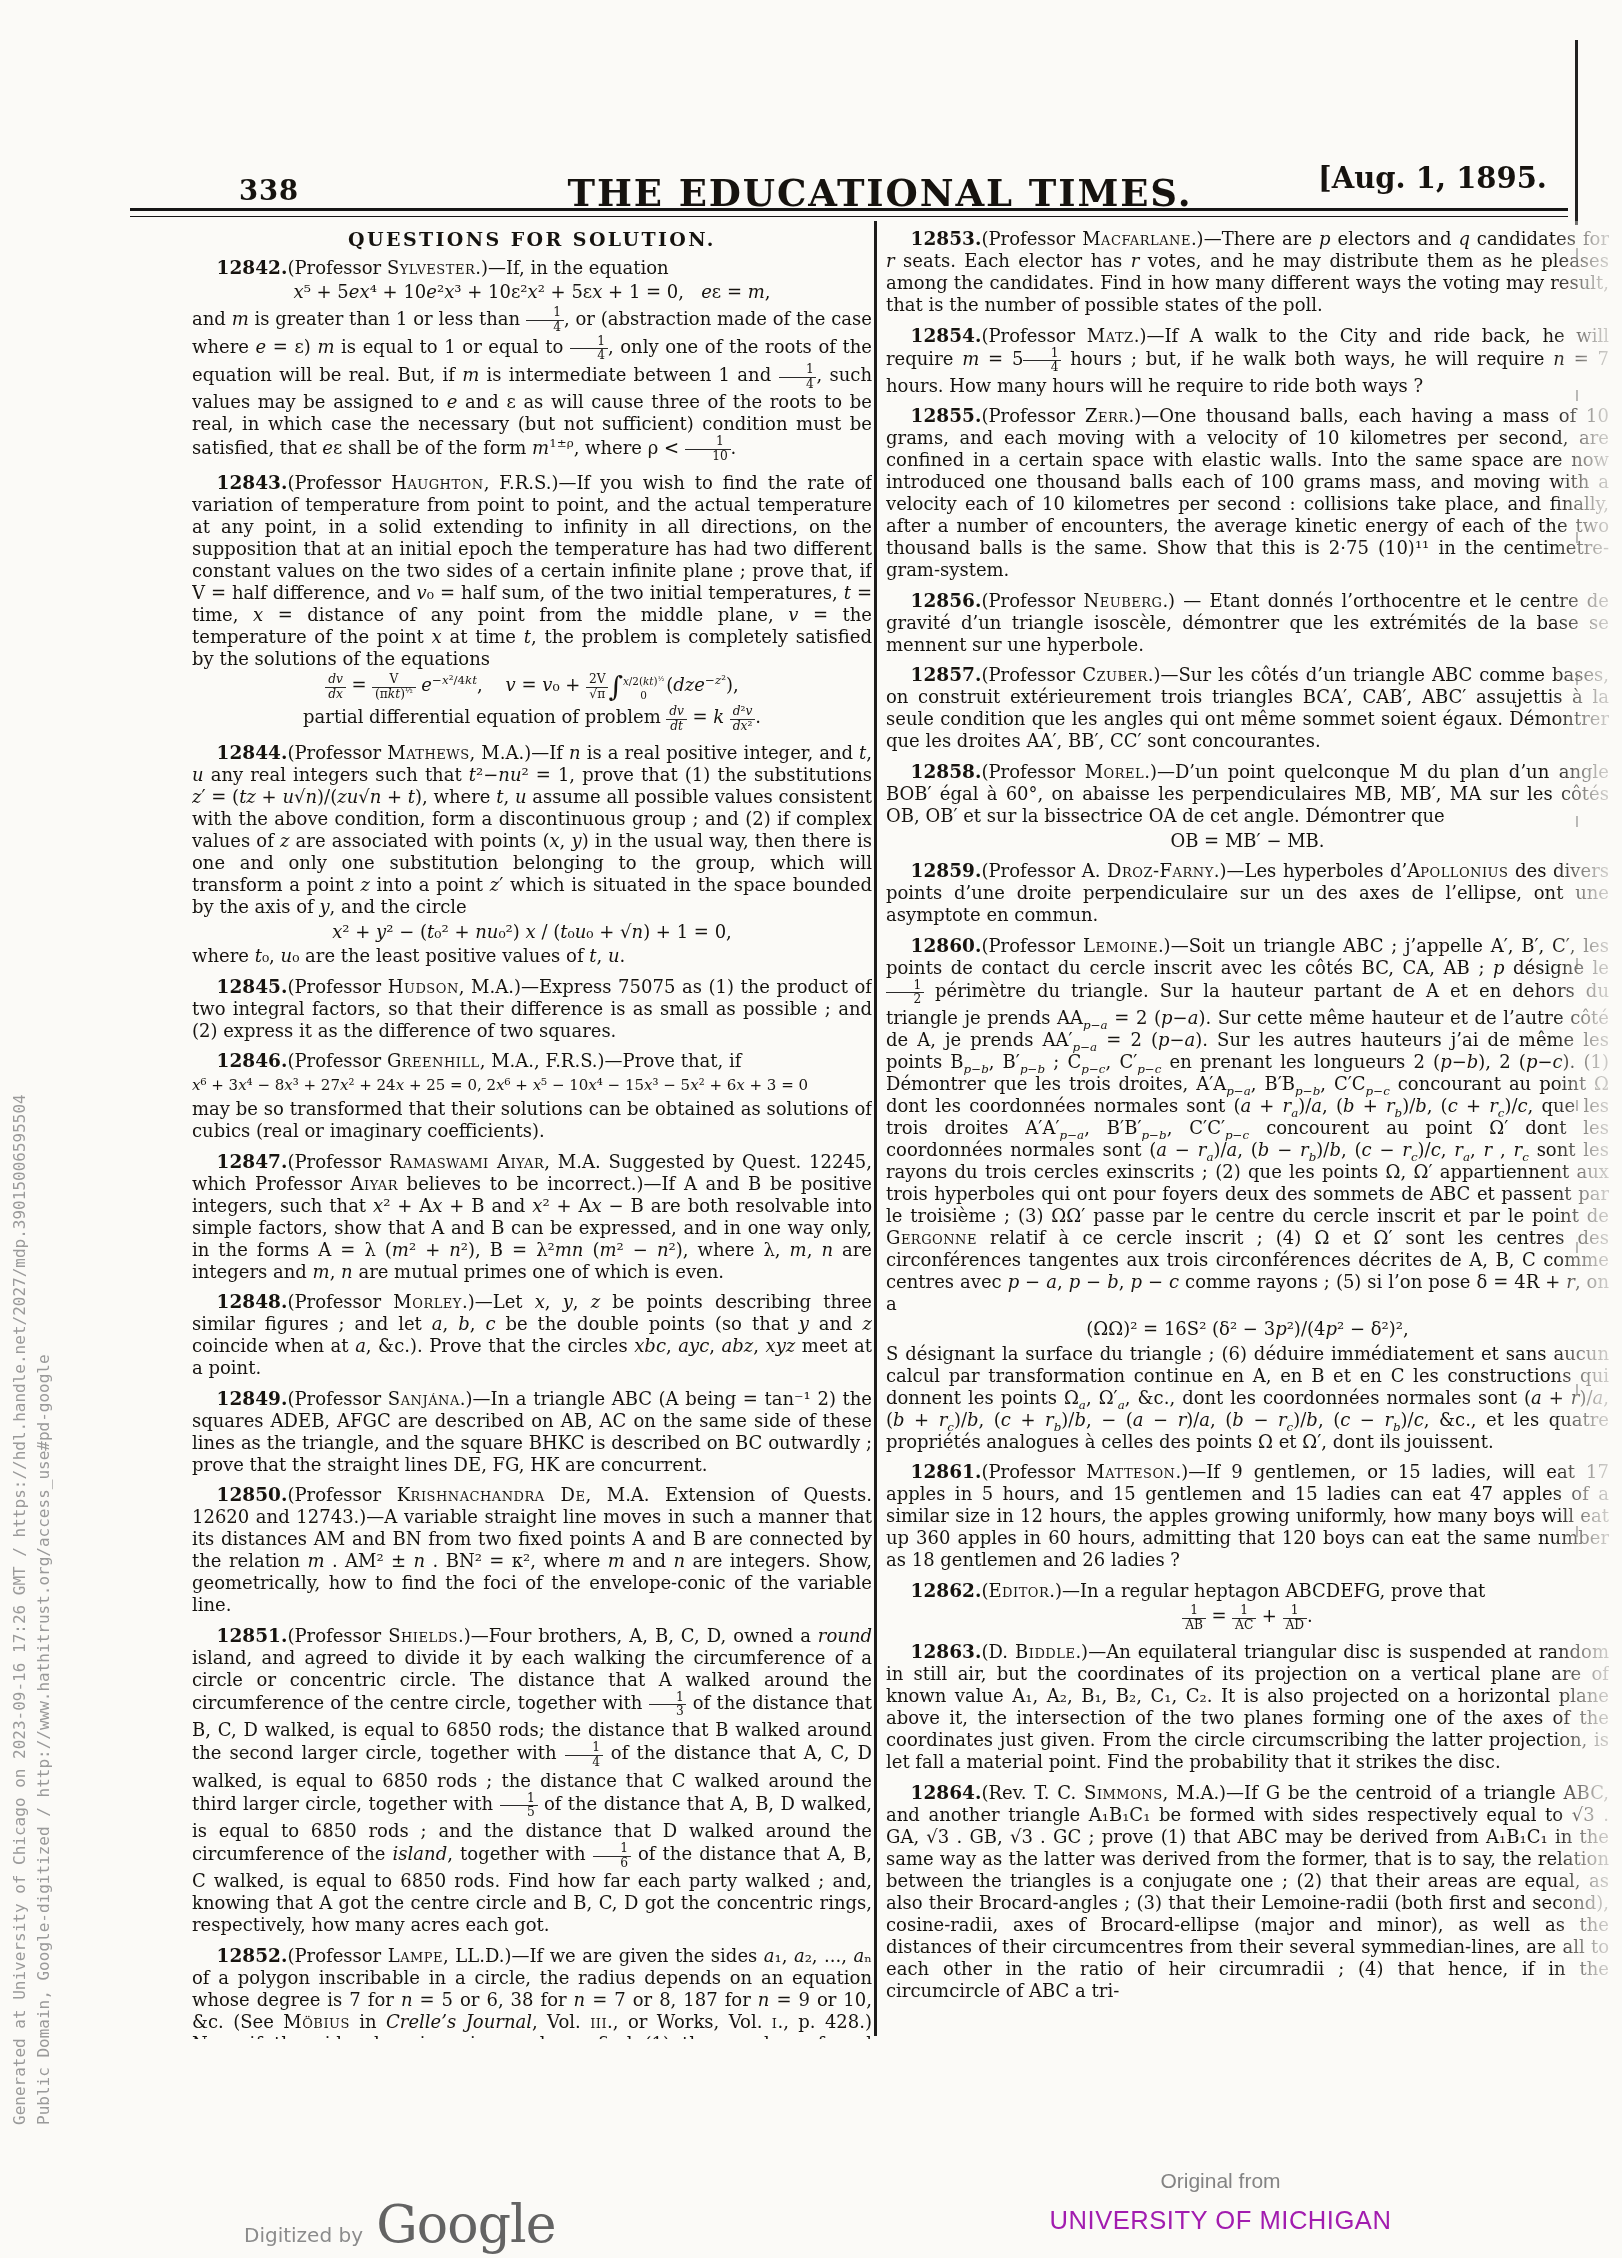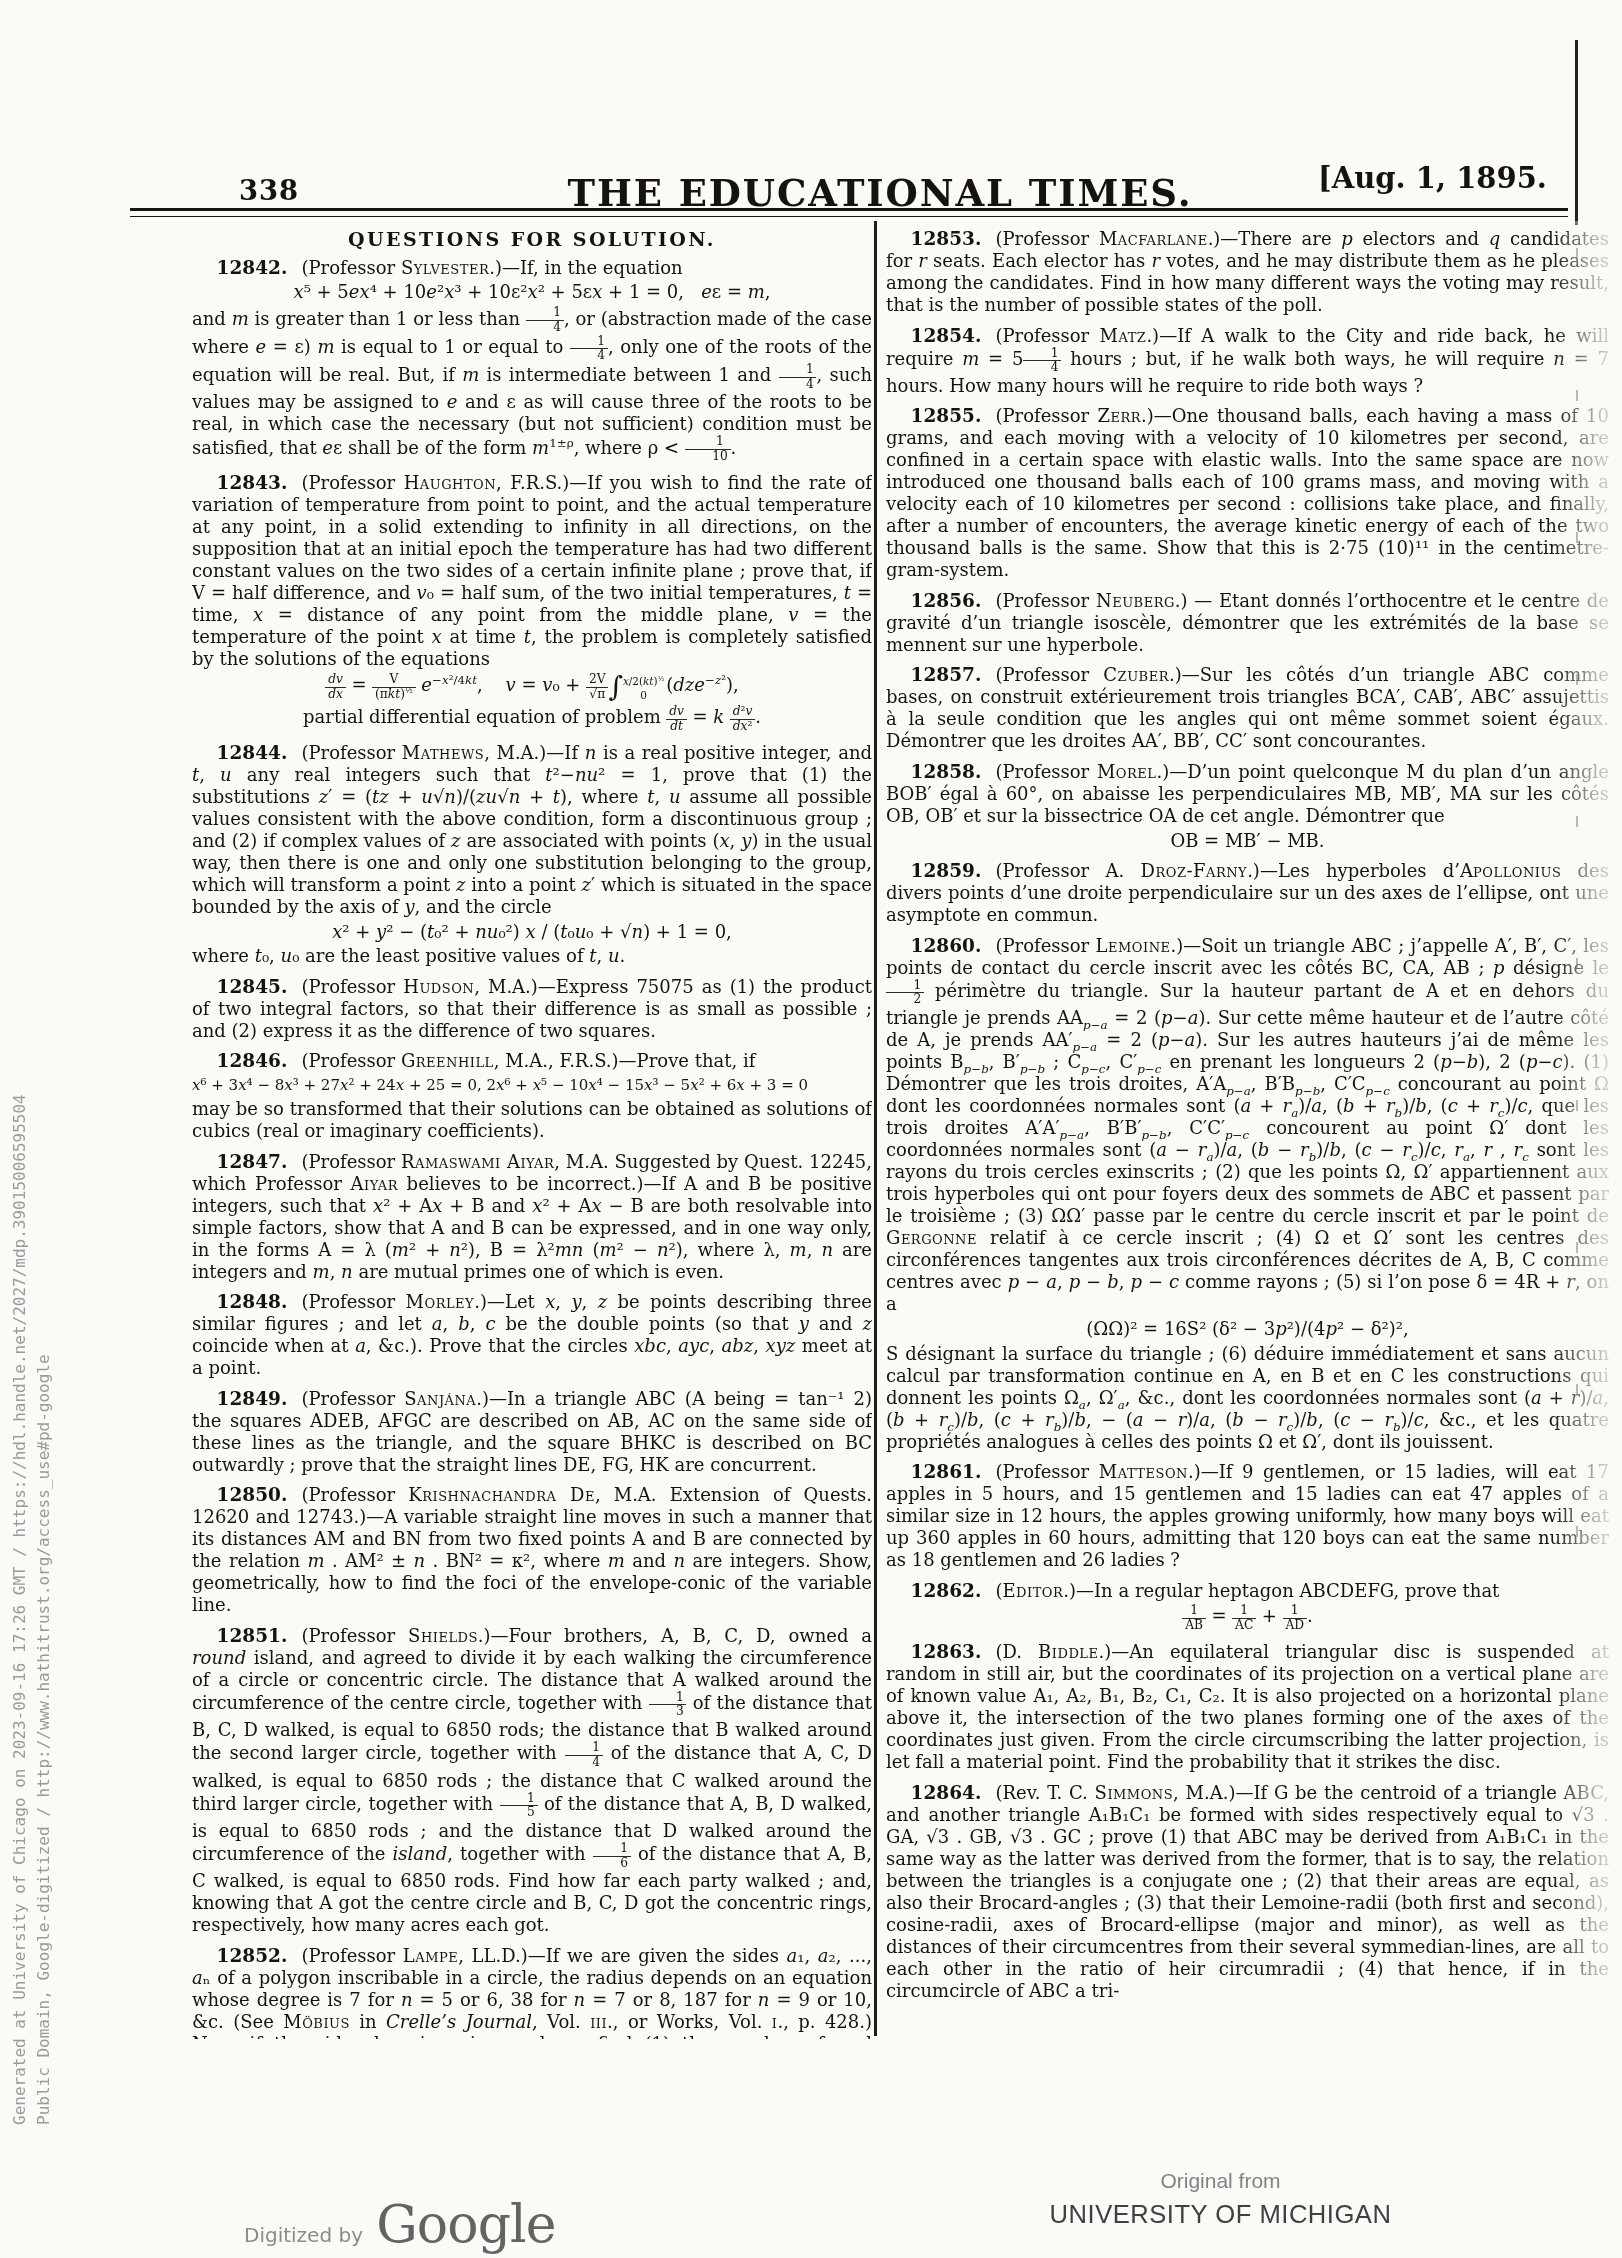--- a/index.html
+++ b/index.html
@@ -24,39 +24,39 @@
   #col-right{left:886px;width:723px;}
   .col-divider{position:absolute;left:874px;top:221px;width:2.8px;height:1815px;background:#1d1c1b;}
   .edge-line-solid{position:absolute;left:1575px;top:40px;width:2.8px;height:185px;background:#222;}
   .edge-line-dashes{position:absolute;left:1576px;top:248px;width:1.9px;height:1306px;opacity:.65;
       background:repeating-linear-gradient(to bottom,#555 0 11.4px,transparent 11.4px 142px);}
   .right-fade{position:absolute;left:1552px;top:221px;width:71px;height:1815px;pointer-events:none;
       background:linear-gradient(to right,rgba(251,250,247,0) 0%,rgba(251,250,247,.72) 65%,rgba(251,250,247,.92) 100%);}
   
   .qheading{text-align:center;font-weight:bold;font-size:19px;letter-spacing:2.4px;margin:0 0 6.6px 0;}
   .prob{margin:0 0 8.5px 0;text-indent:24.6px;}
-  .pnum{font-weight:bold;margin-right:14px;font-size:18.5px;}
+  .pnum{font-weight:bold;font-size:18.5px;}
   .sc{font-variant:small-caps;letter-spacing:0.5px;}
   sup,sub{font-size:.66em;line-height:0;}
   .deq{display:block;text-align:center;text-indent:0;margin:2.8px 0;}
   .eql{display:block;text-indent:0;margin:1.9px 0;font-size:15px;white-space:nowrap;overflow:hidden;}
   .frac{display:inline-block;vertical-align:-0.52em;text-align:center;font-size:.68em;line-height:1.12;}
   .frac .ft{display:block;padding:0 2.8px;border-bottom:1.3px solid #2a2a2a;}
   .frac .fb{display:block;padding:0 2.8px;}
   .int{font-size:1.55em;vertical-align:-0.18em;}
   .lims{display:inline-block;vertical-align:-0.75em;font-size:.58em;line-height:1.35;text-align:center;margin-right:1.9px;}
   .lims span{display:block;}
   
   .foot-google{position:absolute;left:244px;top:2194px;display:flex;align-items:baseline;gap:13.2px;}
   .digitized{font-family:"DejaVu Sans",sans-serif;font-size:20px;color:#8b8b8b;}
   .glogo{font-family:"DejaVu Serif",serif;font-size:52px;color:#636363;letter-spacing:-0.9px;}
   .foot-orig{position:absolute;left:1022px;top:2169px;width:397px;text-align:center;
              font-family:Liberation Sans, sans-serif;}
   .orig-from{font-size:21px;color:#838383;}
-  .institution{font-size:25.6px;color:#404040;margin-top:7px;letter-spacing:0.5px;}
+  .institution{font-size:25.6px;color:#a21caf;margin-top:13px;letter-spacing:0.5px;}
 </style>
 </head>
 <body>
 
 <div class="page">
 
   <div class="side-line" id="side1">Generated at University of Chicago on 2023-09-16 17:26 GMT  /  https://hdl.handle.net/2027/mdp.39015006595504</div>
   <div class="side-line" id="side2">Public Domain, Google-digitized  /  http://www.hathitrust.org/access_use#pd-google</div>
 
   <div class="pageno">338</div>

